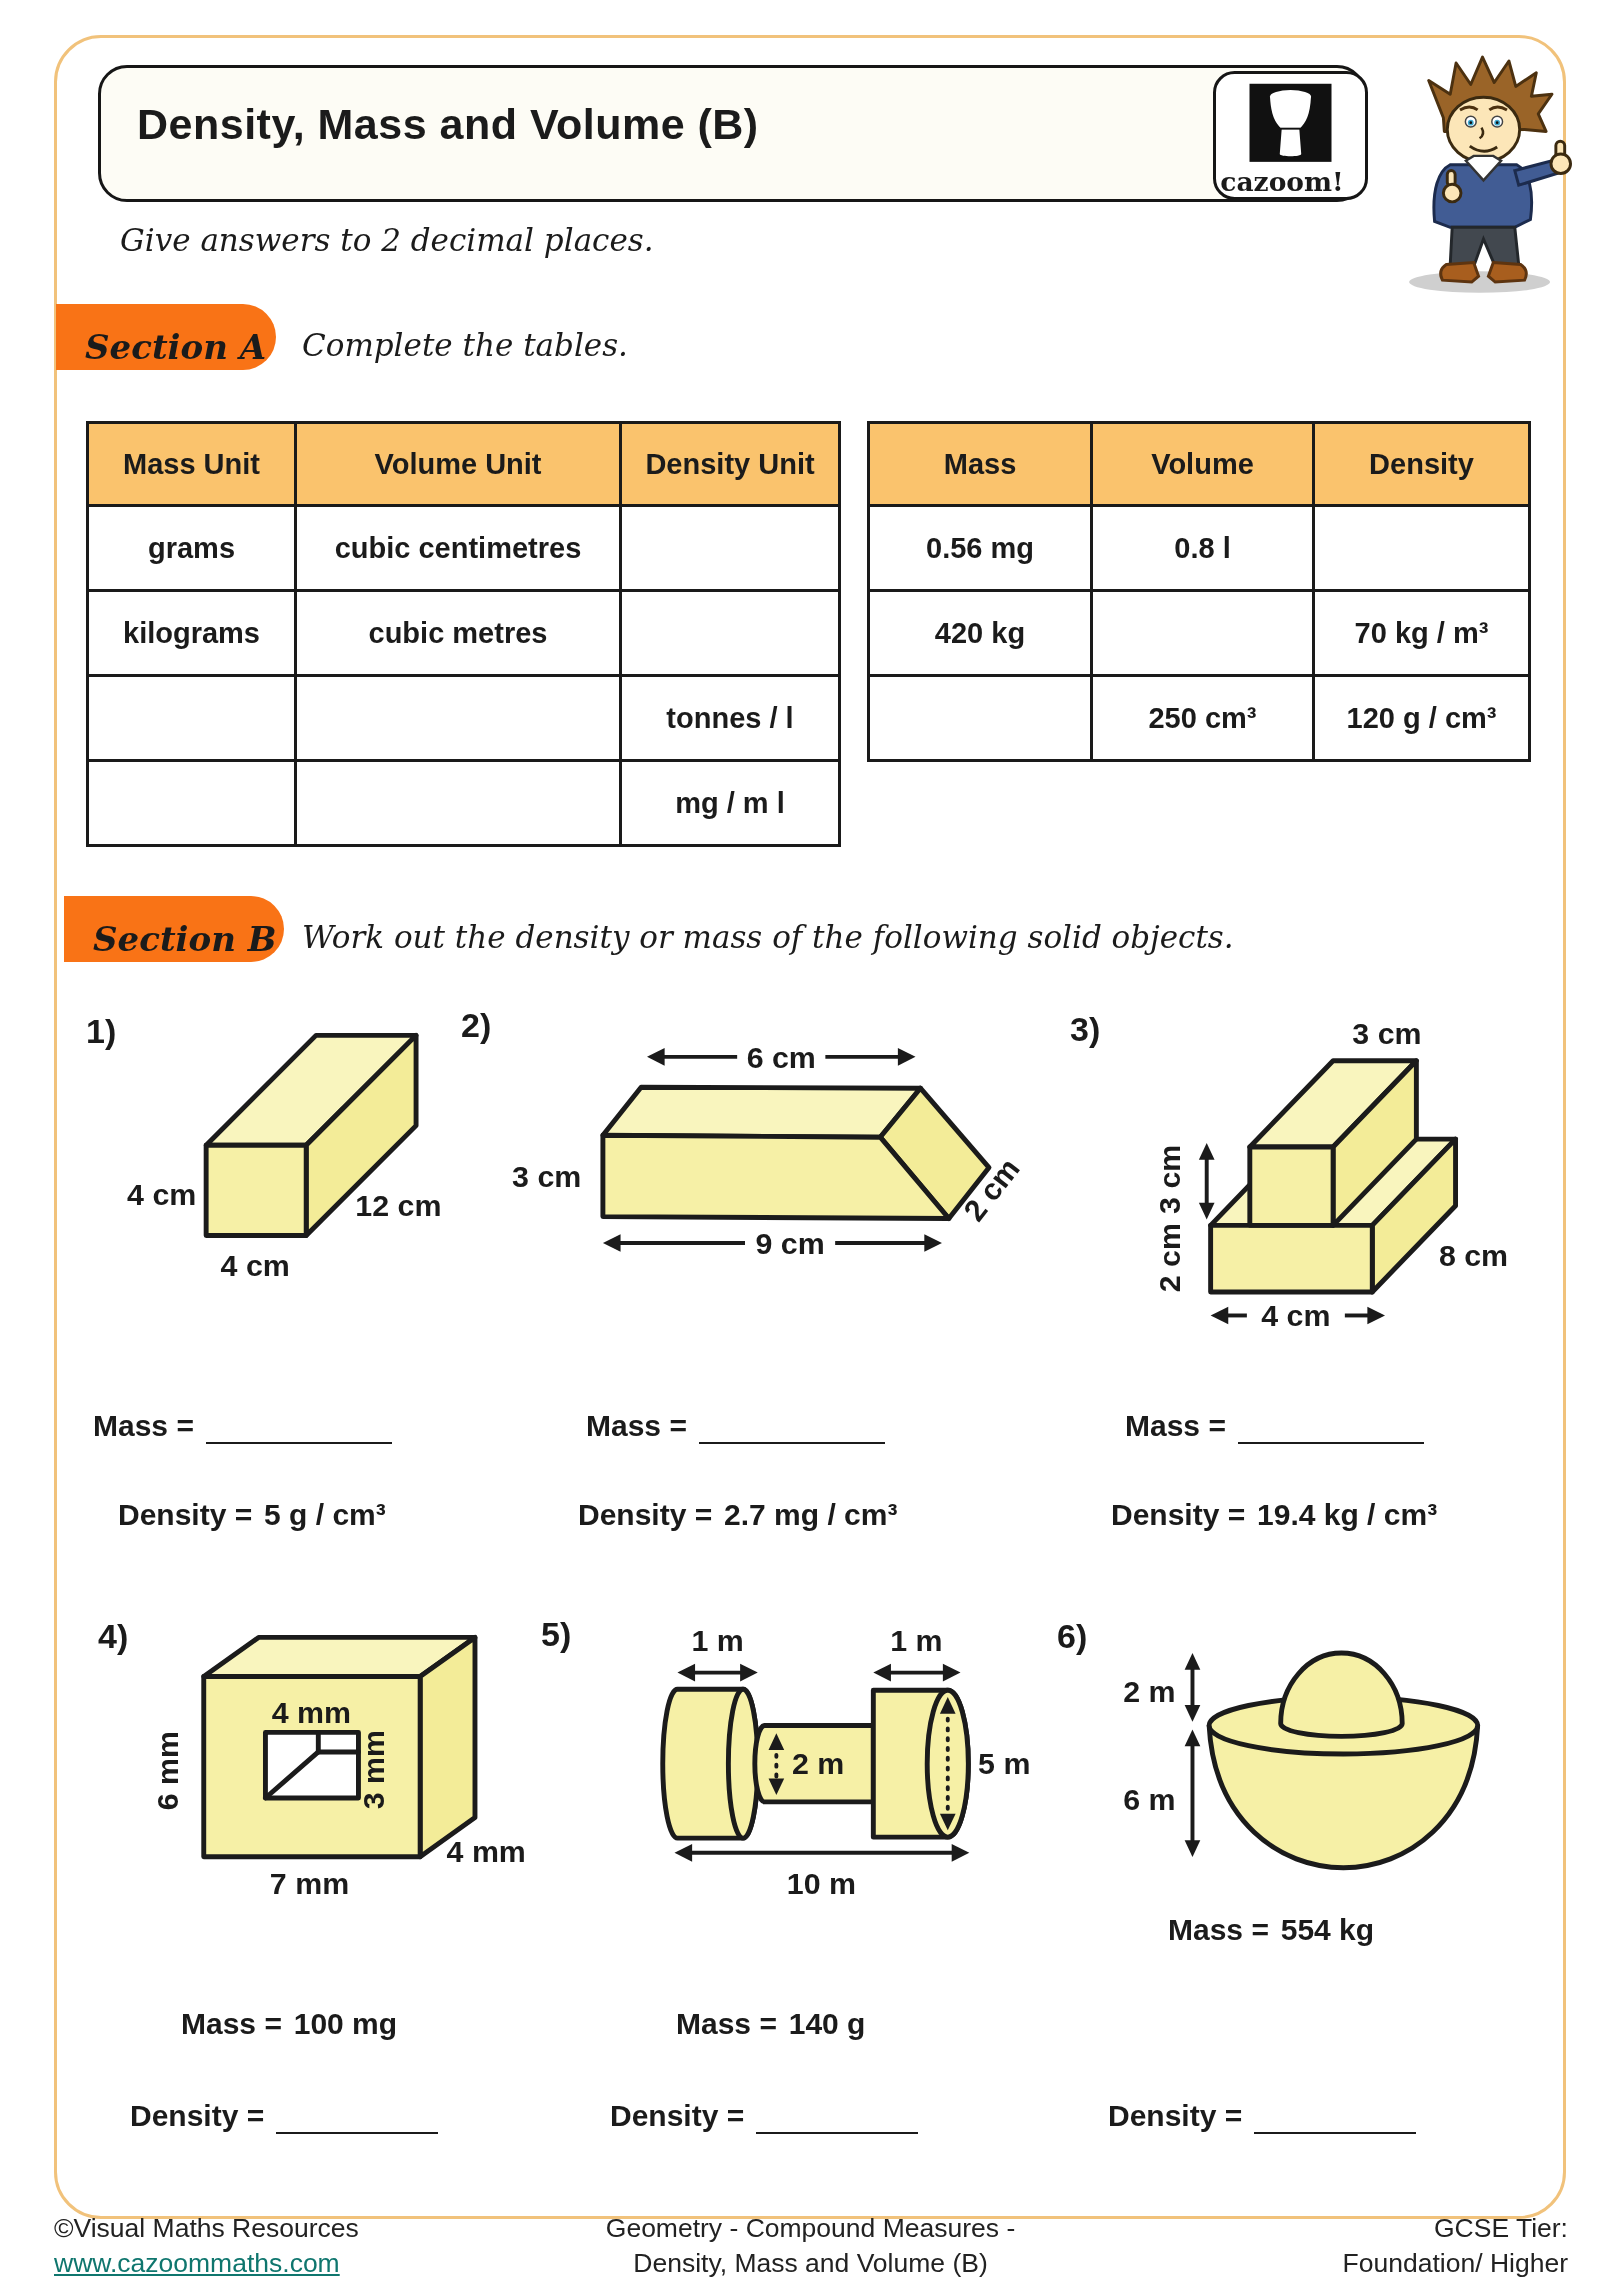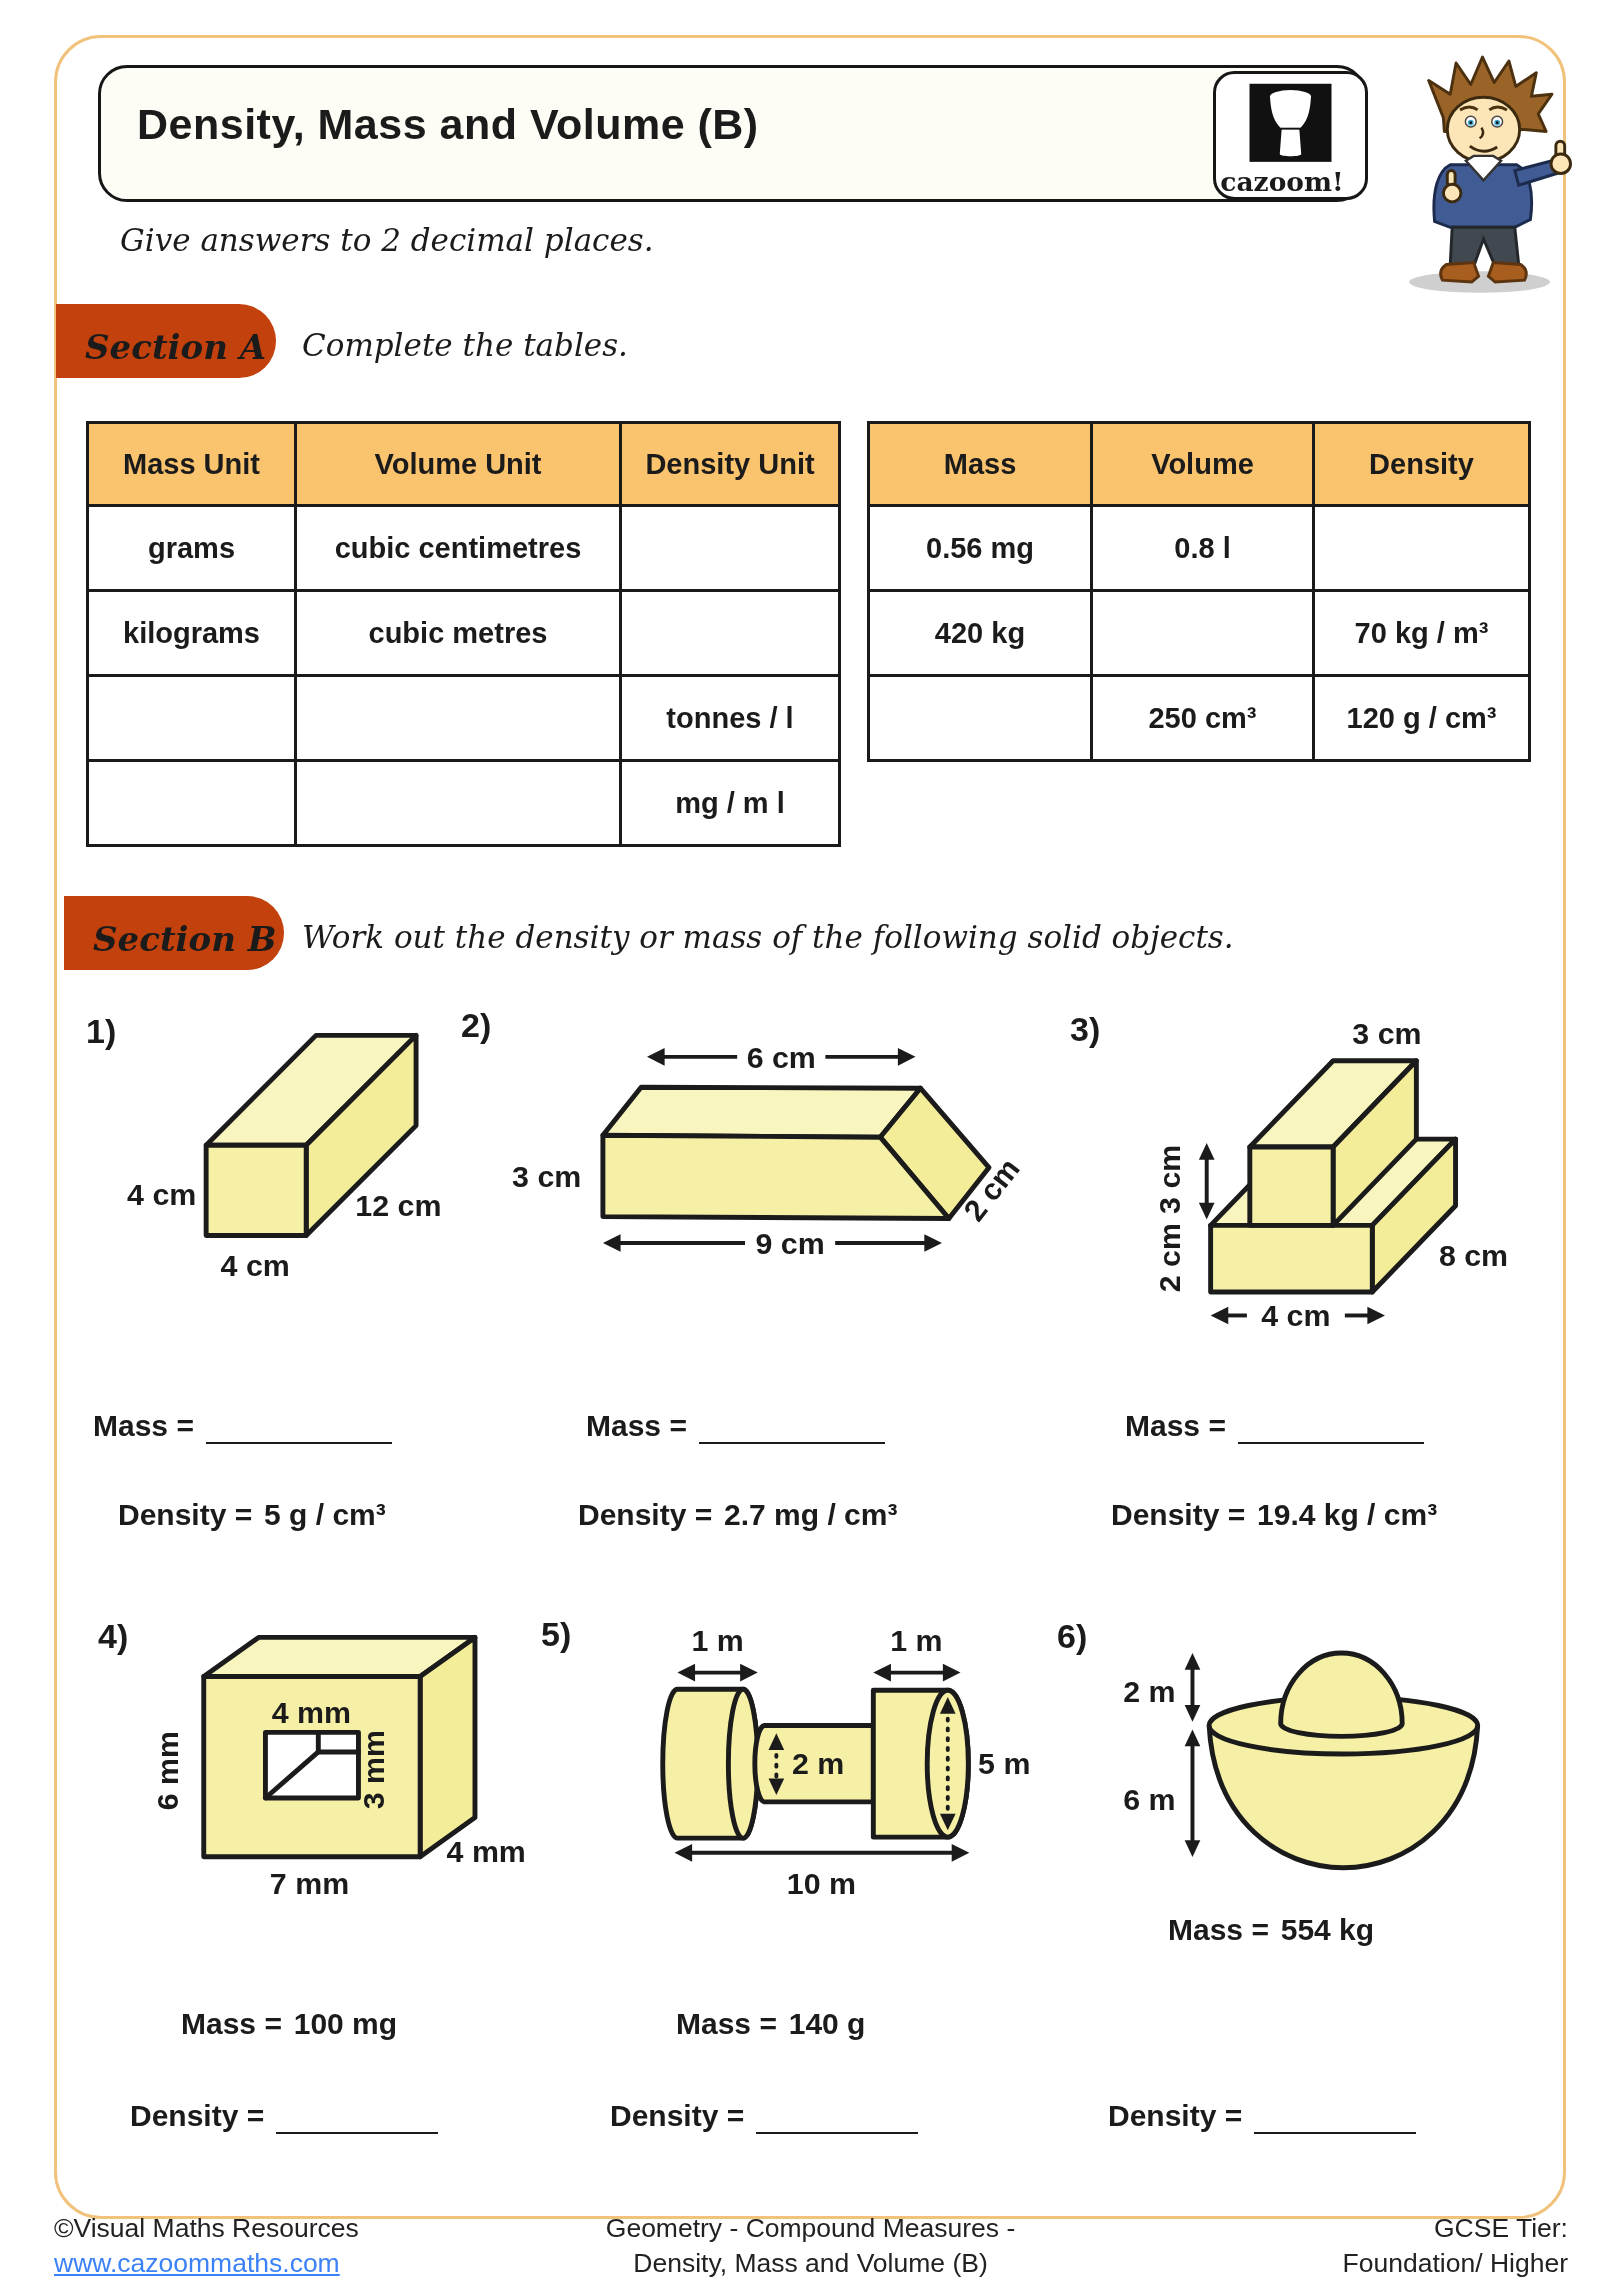--- a/index.html
+++ b/index.html
@@ -8,39 +8,39 @@
   .abs{position:absolute;}
   .page-border{left:54px;top:35px;width:1506px;height:2178px;
         border:3.9px solid #F1C27B;border-radius:47px;}
   .header-box{left:98px;top:65px;width:1262px;height:131px;background:#FDFCF5;
         border:3.9px solid #161616;border-radius:29px;}
   .page-title{left:137px;top:100px;font-size:43px;font-weight:bold;letter-spacing:0.5px;}
   .logo-box{left:1213px;top:71px;width:149px;height:123px;background:#ffffff;
         border:3.9px solid #161616;border-radius:21.6px;}
   .instruction-note{left:120px;top:222px;font-size:31px;font-style:italic;
         font-family:"DejaVu Serif",serif;}
-  .section-pill{left:56px;width:220px;height:74px;background:#c2410c;
+  .section-pill{left:56px;width:220px;height:66px;background:#f97316;
         border-radius:0 43px 43px 0;}
   .section-label{font-family:"DejaVu Serif",serif;font-style:italic;font-weight:bold;
         font-size:34px;line-height:86px;padding-left:29px;}
   .section-instr{font-size:31px;font-style:italic;font-family:"DejaVu Serif",serif;}
   table.wk{border-collapse:collapse;table-layout:fixed;}
   table.wk td,table.wk th{border:3.9px solid #1a1a1a;text-align:center;vertical-align:middle;
         font-weight:bold;font-size:29px;padding:0;color:#1b1b1b;}
   table.wk th{background:#FAC36D;height:80px;}
   table.wk td{height:82px;background:#fff;}
   .qnum{font-size:34px;font-weight:bold;}
   .ans{font-size:30px;font-weight:bold;white-space:nowrap;}
   .ans .val{margin-left:11.8px;}
   .blank{display:inline-block;width:186px;margin-left:11.8px;vertical-align:-7.8px;
         border-bottom:2.9px solid #1b1b1b;height:29px;}
   .dim{font:bold 31px "Liberation Sans",sans-serif;fill:#1b1b1b;}
   .shape-line{stroke:#1b1b1b;stroke-width:5;stroke-linejoin:round;stroke-linecap:round;}
   .footer{font-size:26.5px;color:#222;}
-  .footer a{color:#3b82f6;text-decoration:underline;}
+  .footer a{color:#0f766e;text-decoration:underline;}
   .logo-word{font-family:"DejaVu Serif",serif;font-weight:bold;font-size:26.5px;text-align:center;}
 </style>
 </head>
 <body>
 
 <div id="page">
 
   <div class="abs page-border"></div>
 
   <div class="abs header-box"></div>

